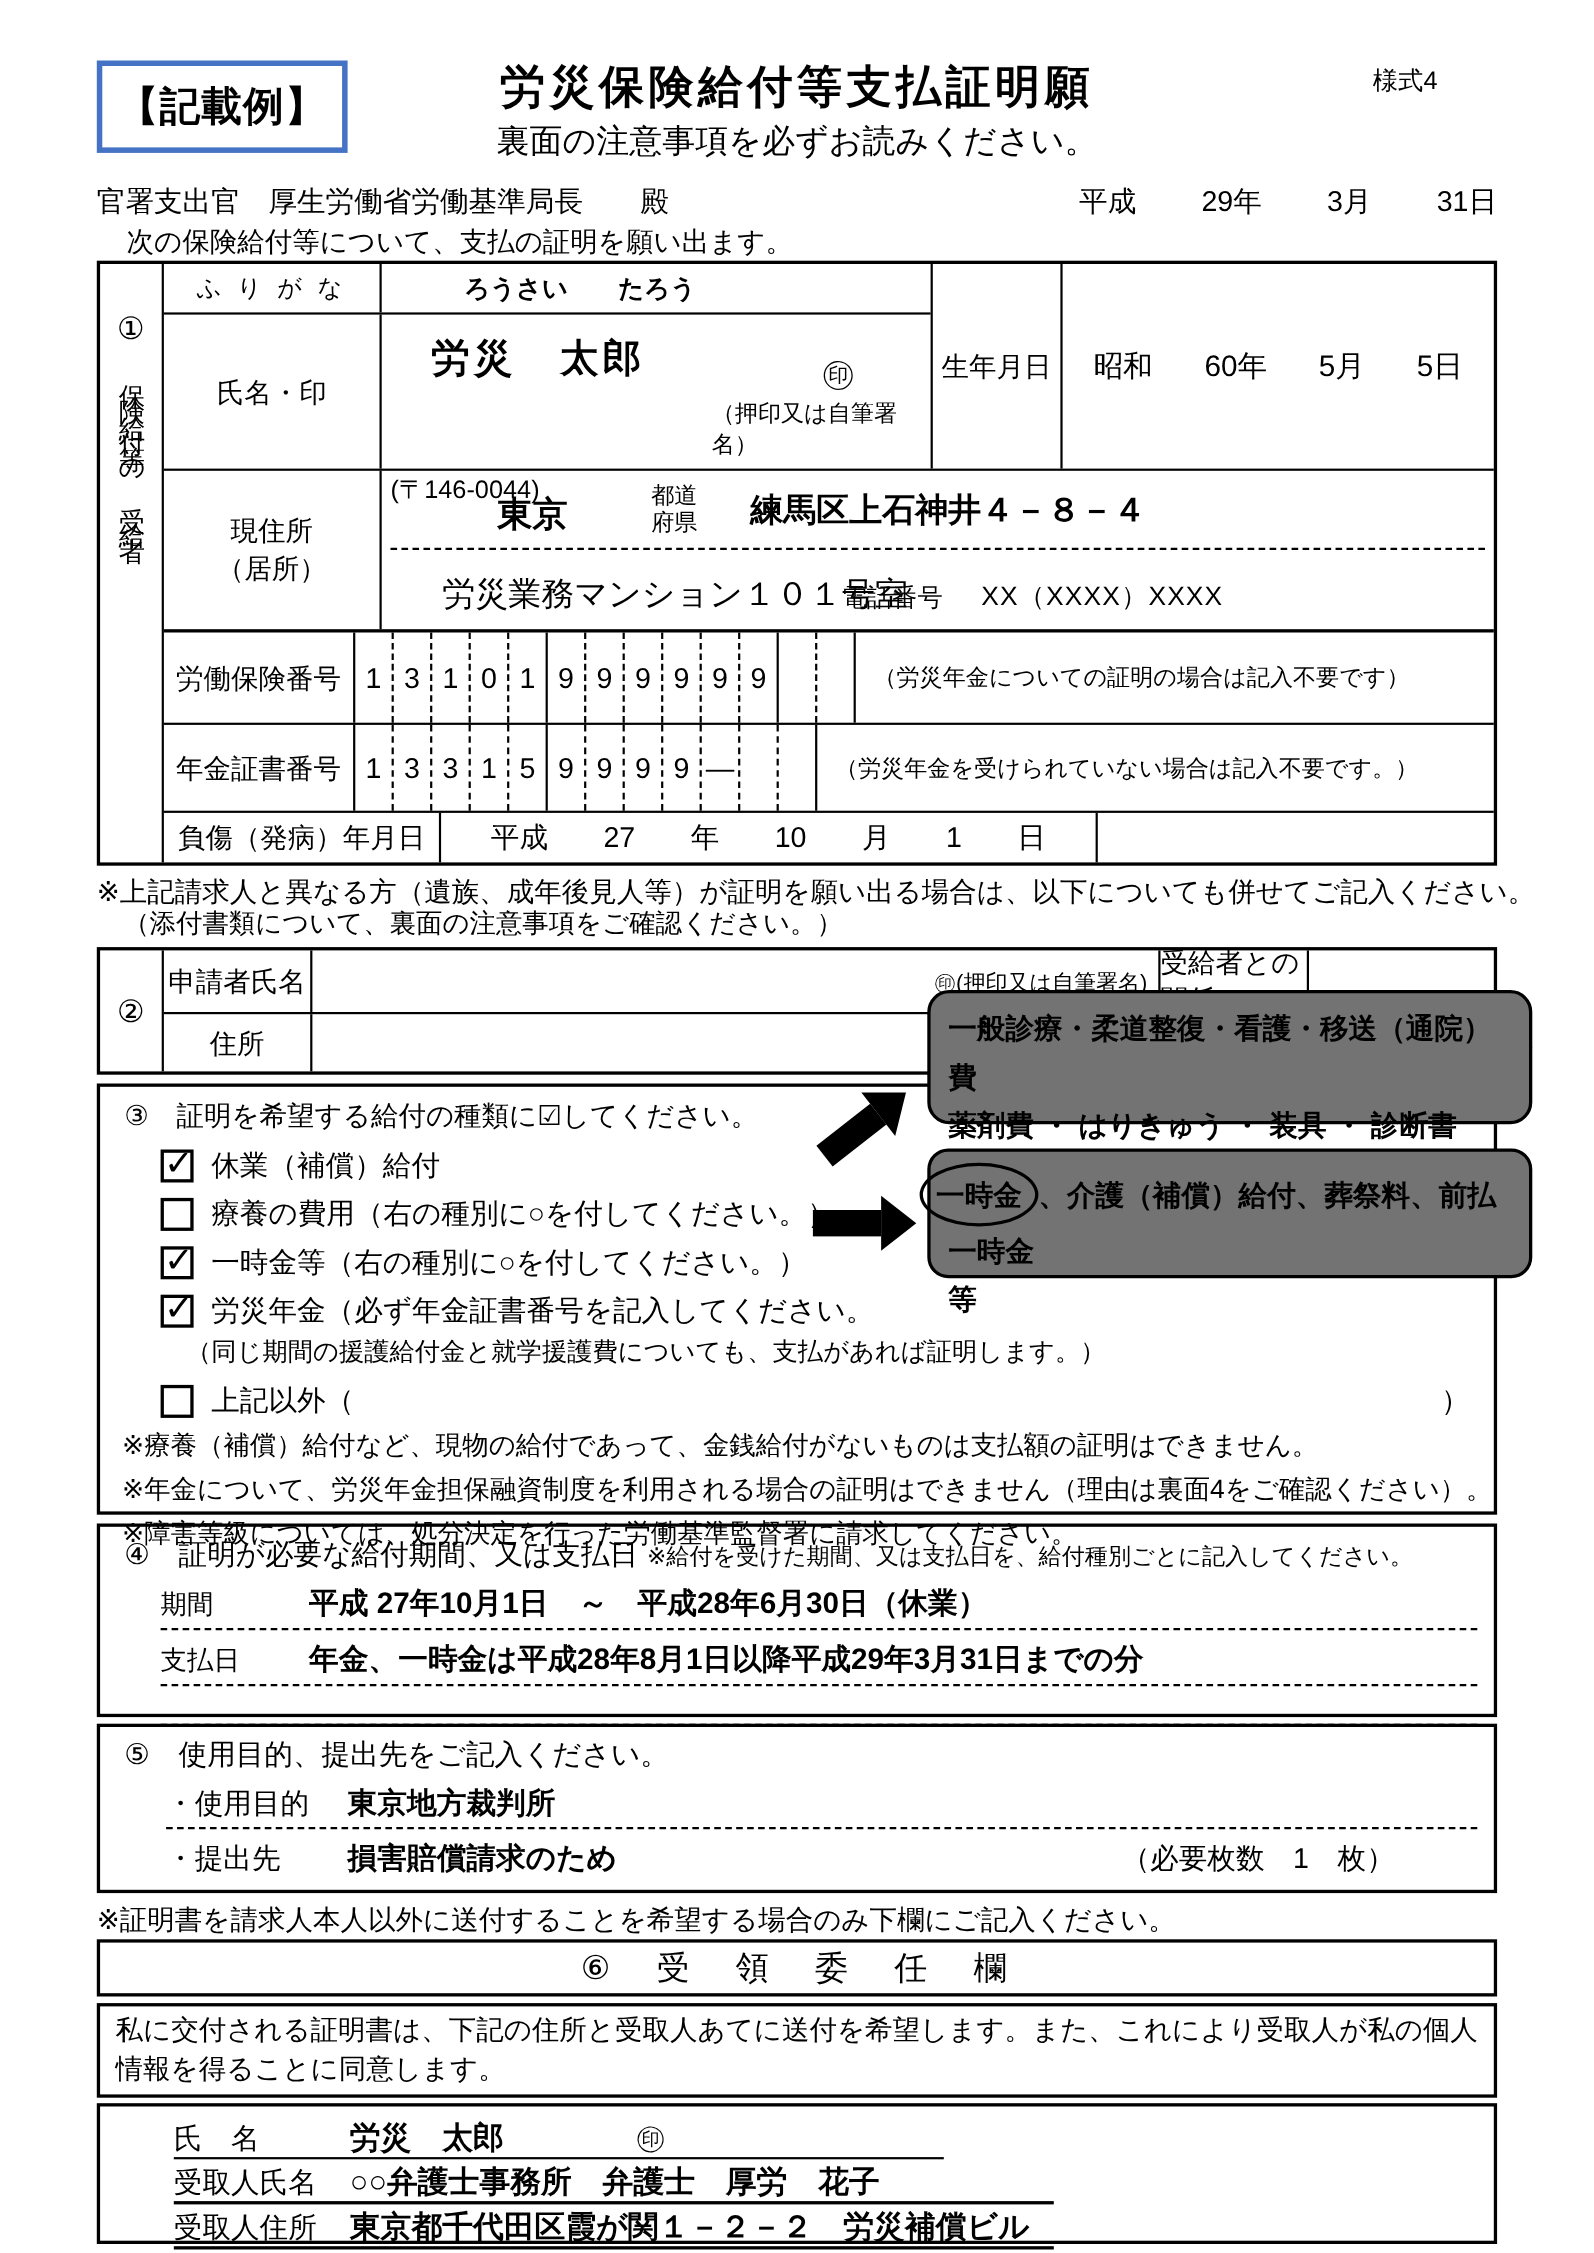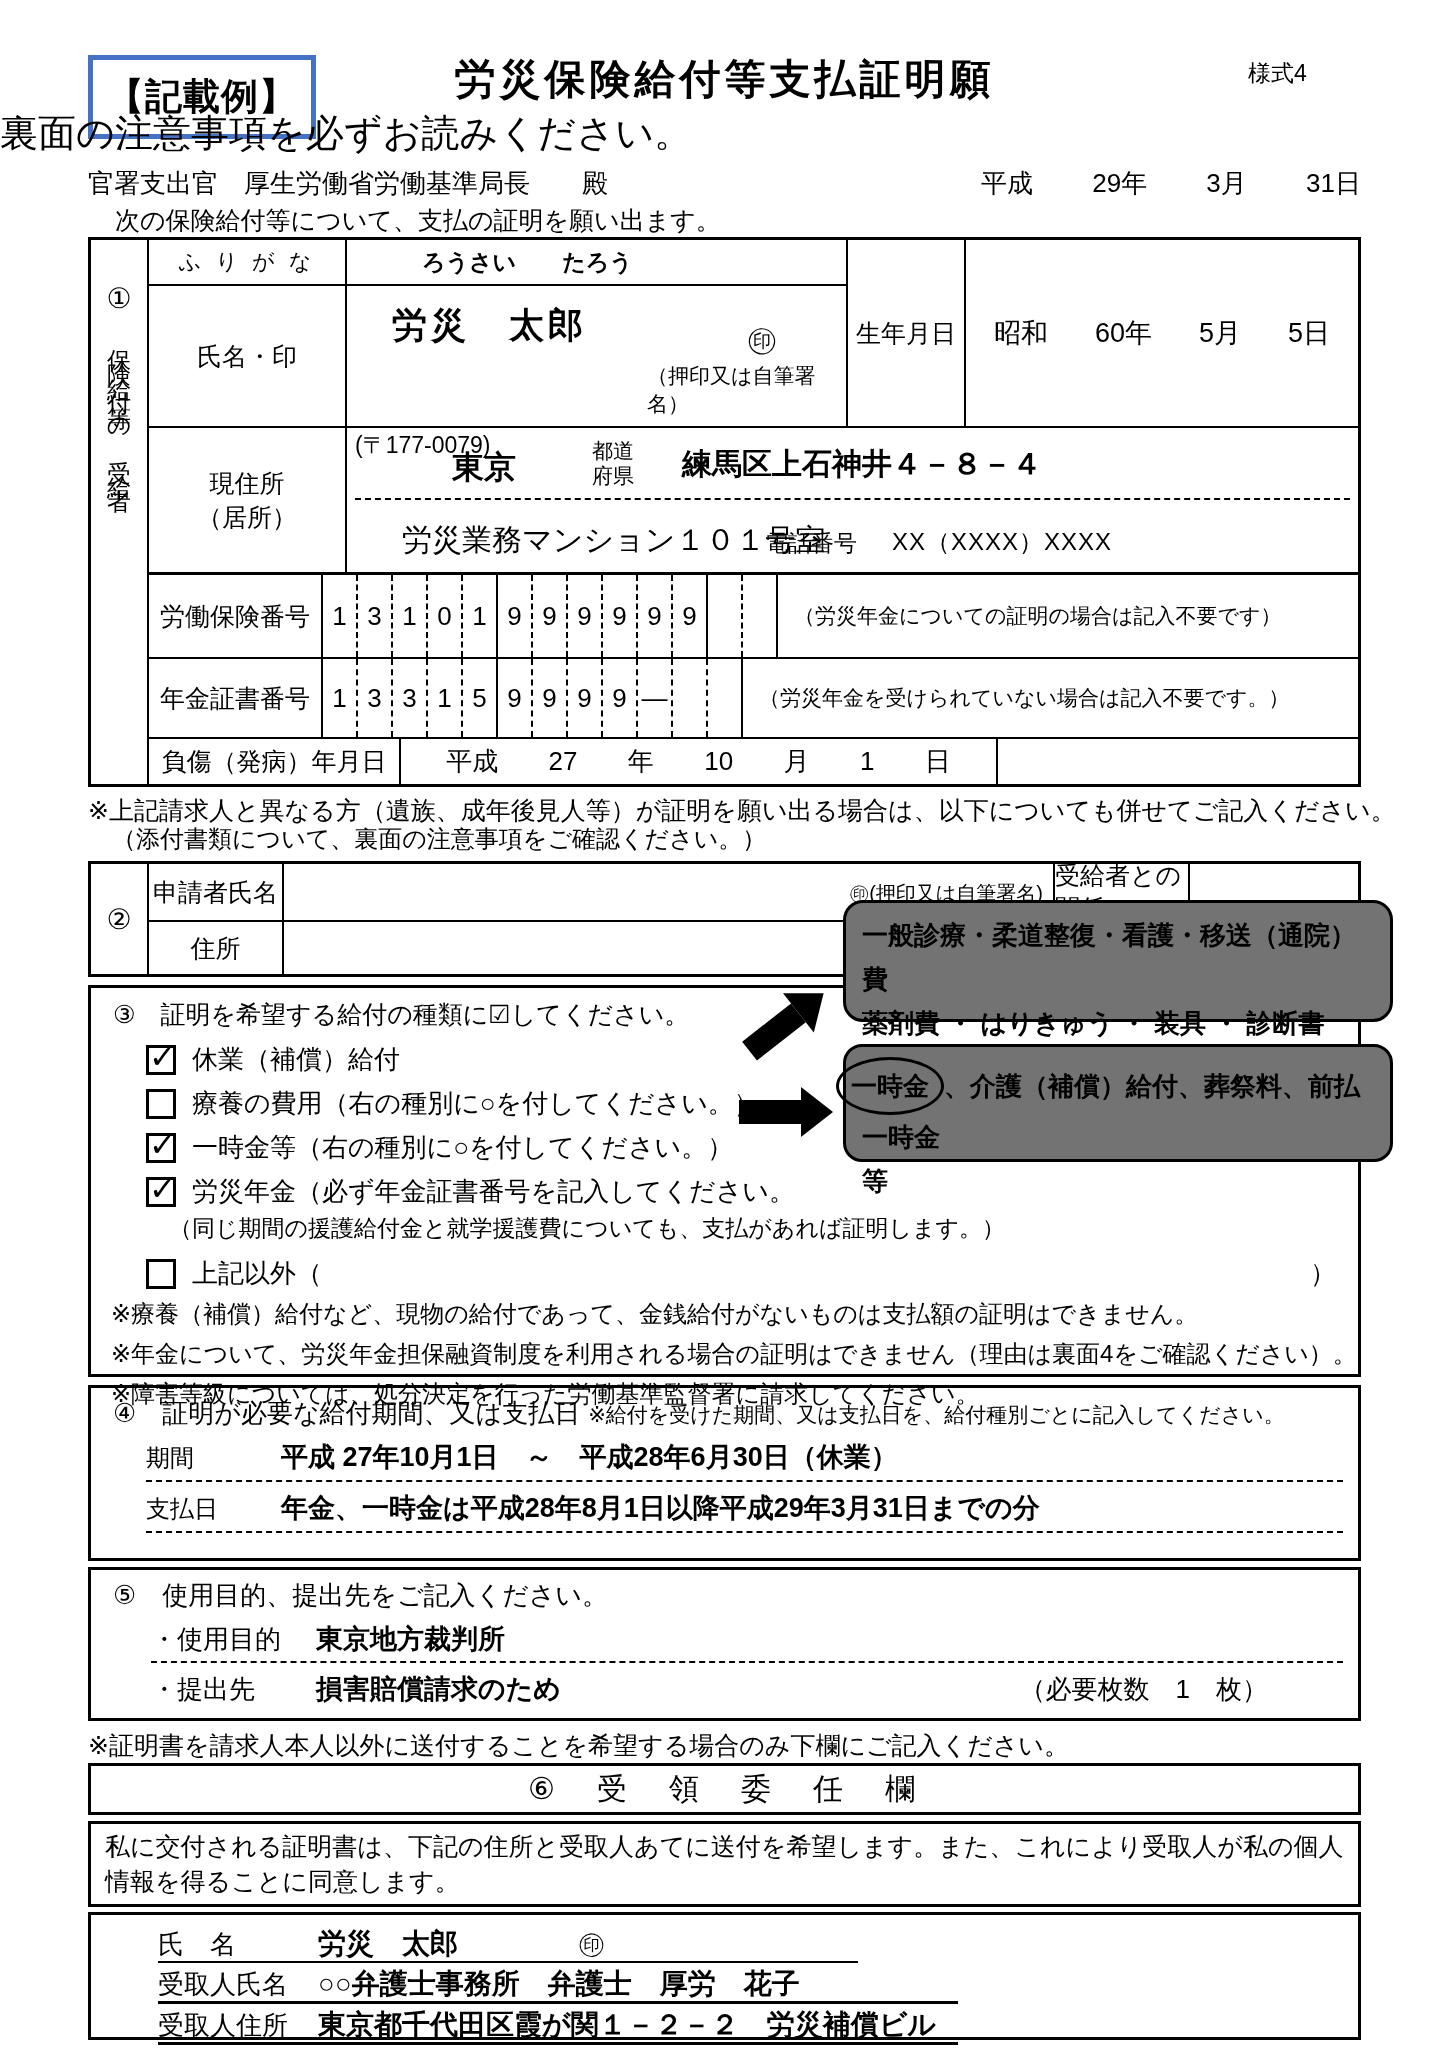--- a/index.html
+++ b/index.html
@@ -5,21 +5,21 @@
   html,body{margin:0;padding:0;background:#fff;}
   #page{position:relative;width:1449px;height:2048px;background:#fff;color:#000;
         font-family:"Liberation Sans","DejaVu Sans",sans-serif;overflow:hidden;}
   
   .hdr{position:relative;height:205px;}
   .example-box{position:absolute;left:88px;top:55px;border:5px solid #4472c4;
       padding:12px 14px;font-size:37px;font-weight:bold;letter-spacing:1px;}
   .title{position:absolute;left:0;right:0;top:52px;text-align:center;
       font-size:41px;font-weight:600;letter-spacing:4px;}
   .form-no{position:absolute;left:1248px;top:58px;font-size:23px;}
-  .subtitle{position:absolute;left:0;right:0;top:108px;text-align:left;font-size:38px;}
+  .subtitle{position:absolute;left:0;right:0;top:108px;text-align:center;font-size:30px;}
   .addr-row{position:absolute;left:88px;right:88px;top:166px;display:flex;
       justify-content:space-between;align-items:baseline;font-size:26px;}
   .date-line{display:flex;width:380px;justify-content:space-between;font-size:26px;}
   .intro{margin-left:115px;font-size:25px;height:32px;line-height:30px;}
   
   .b3{border:3px solid #000;}
   .lbl{display:flex;align-items:center;justify-content:center;font-size:25px;}
   
   .t1{margin:0 88px;height:544px;display:flex;}
   .t1-side{width:56px;border-right:2px solid #000;display:flex;flex-direction:column;align-items:center;}
@@ -191,21 +191,21 @@
           <span>5日</span>
         </div>
       </div>
       <div class="rowB">
         <div class="lbl">
           <span>現住所</span>
           <span>（居所）</span>
         </div>
         <div class="addr-val">
           <div class="addr-top">
-            <span class="postal">(〒177-0079)</span>
+            <span class="postal">(〒146-0044)</span>
             <span class="pref">東京</span>
             <span class="todofuken">都道府県</span>
             <span class="addr1">練馬区上石神井４－８－４</span>
           </div>
           <div class="dashline"></div>
           <div class="addr-bot">
             <span class="addr2">労災業務マンション１０１号室</span>
             <span class="tel-l">電話番号</span>
             <span class="tel-v">XX（XXXX）XXXX</span>
           </div>

